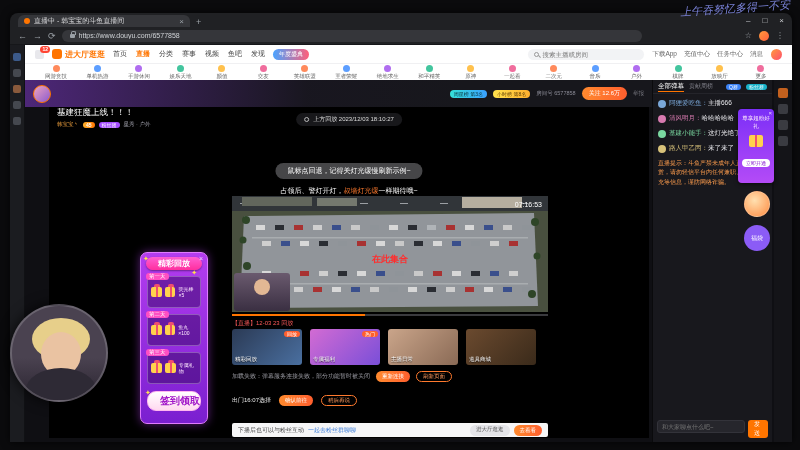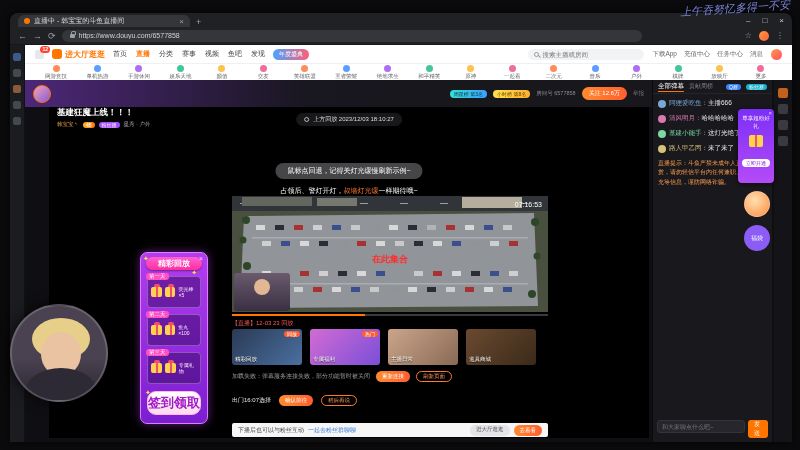--- a/index.html
+++ b/index.html
@@ -80,21 +80,21 @@
   .c1{background:#ff8a5c}.c2{background:#5c9eff}.c3{background:#b express}.c3{background:#b06df0}
   .c4{background:#43c59e}.c5{background:#ffc14d}.c6{background:#f06d9d}
 
   
   .roombar { position:absolute; top:35px; left:0; width:627px; height:27px;
     background:linear-gradient(90deg, rgba(122,52,196,.55), rgba(30,20,45,.2) 45%, transparent 70%), #17171c;
     display:flex; align-items:center; gap:6px; padding:0 8px; z-index:5; }
   .r-avatar { width:18px; height:18px; border-radius:50%; border:1px solid #ff7500;
     background:linear-gradient(135deg,#f0a3c0,#8a5ad0); flex:none; }
   .r-col { display:flex; flex-direction:column; gap:2px; min-width:0; }
-  .r-title { font-size:8.5px; font-weight:bold; color:#fff; white-space:nowrap;margin-top:48px; }
+  .r-title { font-size:8.5px; font-weight:normal; color:#fff; white-space:nowrap;margin-top:48px; }
   .r-sub { display:flex; align-items:center; gap:4px; font-size:5.5px; }
   .r-name { color:#ffab42; }
   .pill-lv { background:linear-gradient(90deg,#ffb02e,#ff7500); color:#fff; font-size:5px;
     padding:0 3px; border-radius:4px; font-weight:bold; }
   .pill-fans { background:#a64dff; color:#fff; font-size:5px; padding:0 3px; border-radius:4px; }
   .r-tags { color:#9a9aa5; }
   .r-right { margin-left:auto; display:flex; align-items:center; gap:6px; }
   .hot1 { background:linear-gradient(90deg,#35e0d8,#3aa0ff); color:#06323a; font-size:5px;
     padding:1px 4px; border-radius:6px; white-space:nowrap; }
   .hot2 { background:linear-gradient(90deg,#ffe14d,#ffb02e); color:#5a3a00; font-size:5px;
@@ -204,21 +204,21 @@
   .day-tag { position:absolute; top:-4px; left:-2px; background:#ff4fc3; color:#fff; font-size:5.5px;
     padding:0 3px; border-radius:3px; }
   .gifts { display:flex; align-items:center; gap:3px; margin-top:7px; }
   .gift { width:12px; height:10px; background:#ffd24d; border-radius:2px; position:relative; }
   .gift::before { content:""; position:absolute; left:5px; top:0; width:2px; height:10px; background:#f0506e; }
   .gift::after { content:""; position:absolute; left:3px; top:-3px; width:6px; height:3px;
     background:#f0506e; border-radius:2px 2px 0 0; }
   .reward { font-size:5px; color:#ffe9ff; }
   .si-btn { display:block; width:54px; margin:7px auto 0 auto; text-align:right;
     background:linear-gradient(180deg,#ffffff,#ffd9f0); color:#a218c9; font-weight:bold;
-    font-size:13px; padding:2px 0; border-radius:9px; border:1px solid #ffb8f0; }
+    font-size:10px; padding:2px 0; border-radius:9px; border:1px solid #ffb8f0; }
 
   
   .webcam { position:absolute; left:10px; top:304px; width:98px; height:98px; border-radius:50%;
     background:linear-gradient(180deg,#4a4250 55%,#2a2430); z-index:45; overflow:hidden;
     border:2px solid rgba(255,255,255,.18); box-shadow:0 0 14px rgba(0,0,0,.8); }
   .wc-hair { position:absolute; left:20px; top:12px; width:58px; height:42px; border-radius:50%;
     background:#e7cf8a; }
   .wc-face { position:absolute; left:29px; top:26px; width:40px; height:44px; border-radius:50%;
     background:#eac3a2; }
   .wc-body { position:absolute; left:14px; top:62px; width:70px; height:44px; border-radius:50% 50% 0 0;

